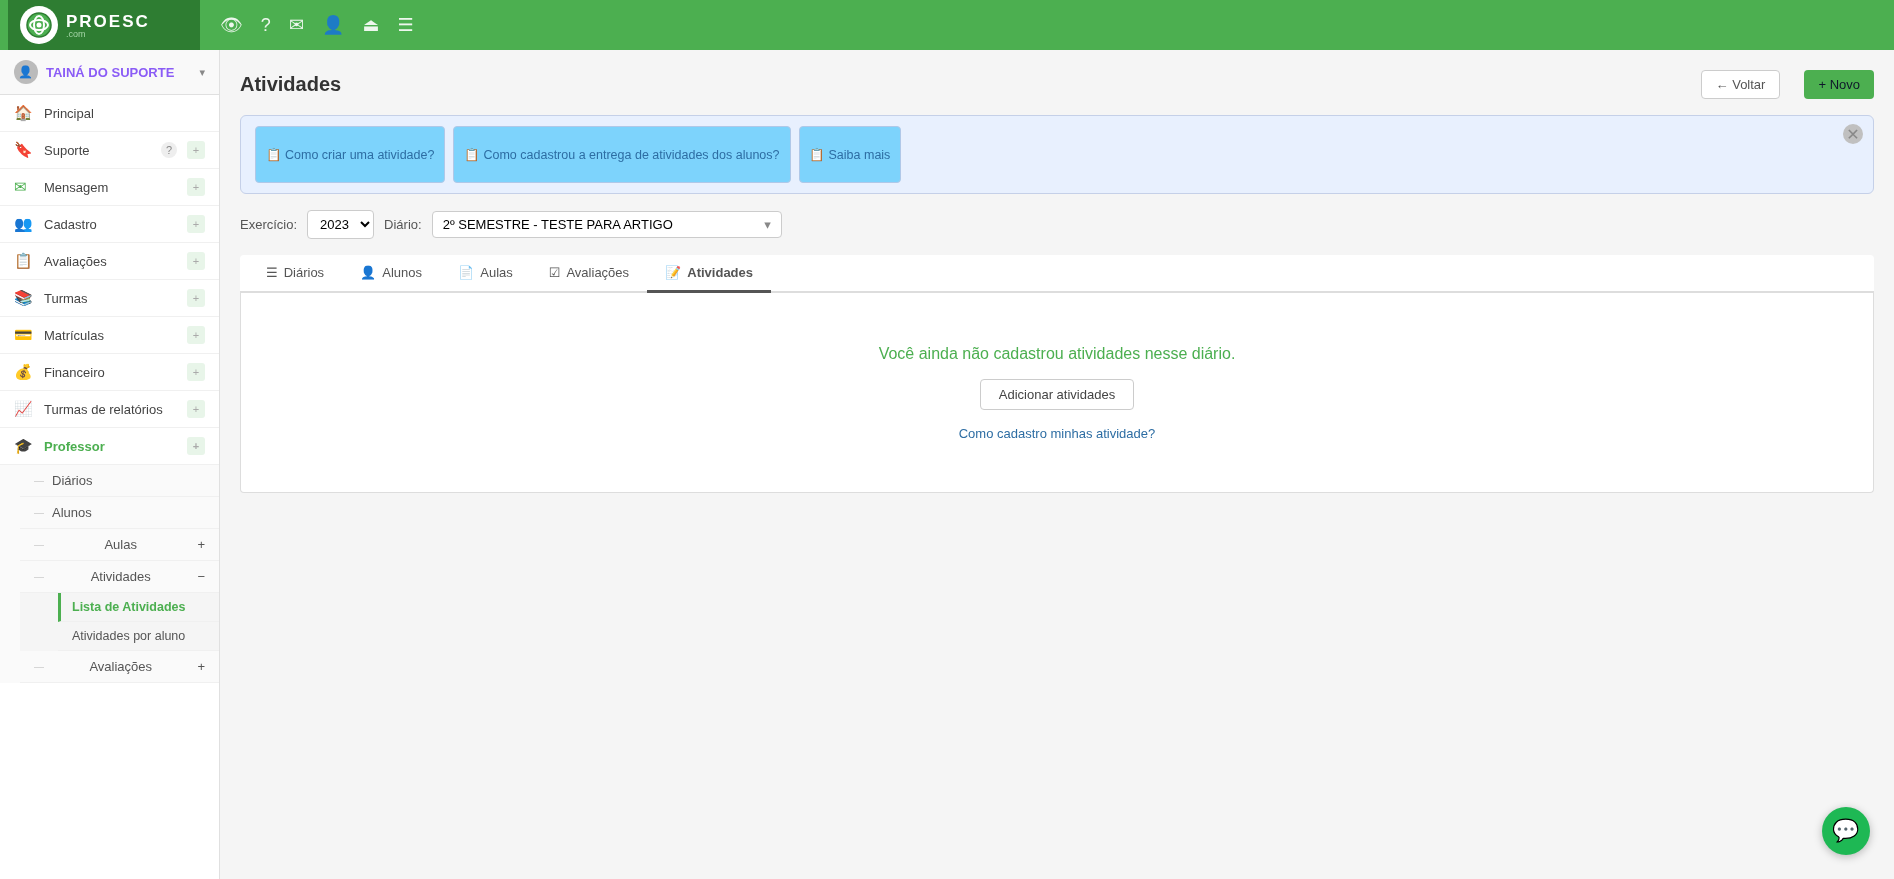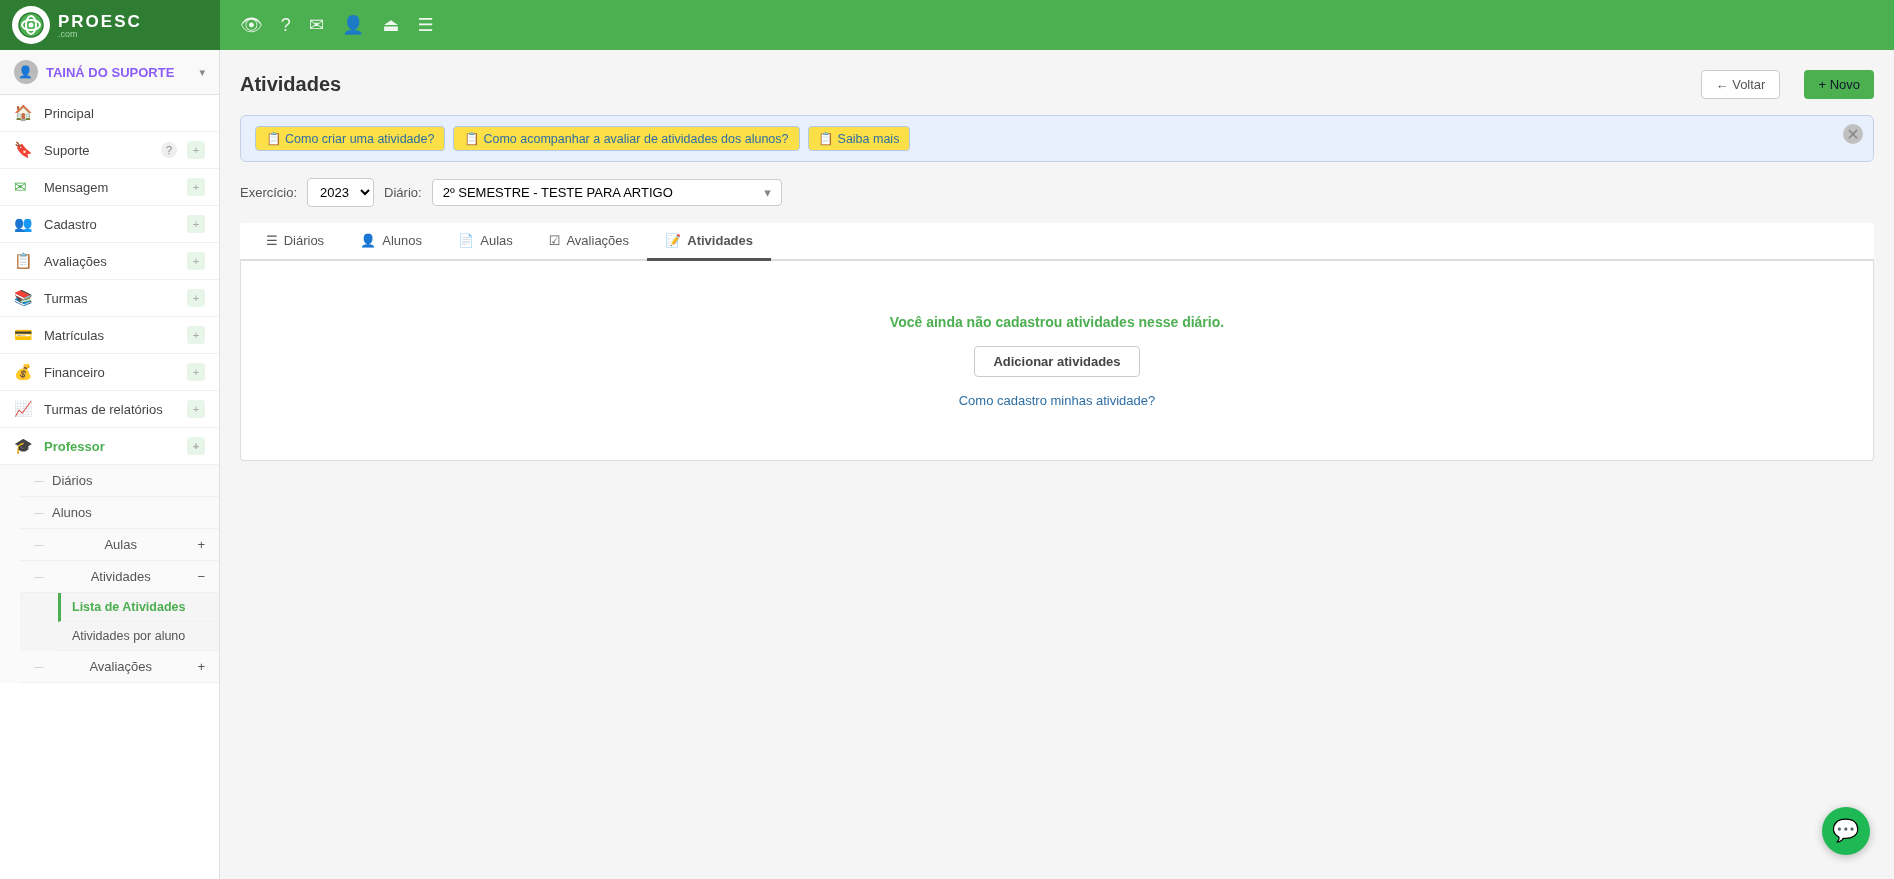--- a/index.html
+++ b/index.html
@@ -12,22 +12,23 @@
       display: flex;
       align-items: stretch;
       height: 50px;
       flex-shrink: 0;
     }
     .logo-area {
       background: #2e7d32;
       display: flex;
       align-items: center;
       padding: 0 12px;
-      width: 220px;
+      width: 192px;
       flex-shrink: 0;
+      margin-left: 8px;
     }
     .logo-icon {
       width: 38px;
       height: 38px;
       background: #fff;
       border-radius: 50%;
       display: flex;
       align-items: center;
       justify-content: center;
       margin-right: 8px;
@@ -235,24 +236,24 @@
       width: 20px;
       height: 20px;
       display: flex;
       align-items: center;
       justify-content: center;
     }
     .help-link {
       color: #2d6da3;
       text-decoration: none;
       font-size: 12.5px;
-      background: #fde047;
+      background: #7dd3fc;
       border: 1px solid #b0c8e8;
       border-radius: 4px;
-      padding: 4px 10px;
+      padding: 20px 10px;
       cursor: pointer;
       display: flex;
       align-items: center;
       gap: 5px;
     }
 
     
     .filter-row {
       display: flex;
       align-items: center;
@@ -321,32 +322,31 @@
       padding: 40px 20px;
       min-height: 200px;
       display: flex;
       flex-direction: column;
       align-items: center;
       justify-content: center;
       gap: 16px;
     }
     .empty-msg {
       color: #4caf50;
-      font-weight: bold;
-      font-size: 14px;
+      font-weight: normal;
+      font-size: 16px;
     }
     .btn-add-activity {
       background: white;
       border: 1px solid #ccc;
       border-radius: 4px;
       padding: 7px 18px;
       cursor: pointer;
       font-size: 13px;
       color: #444;
-      font-weight: bold;
     }
     .help-link-inline {
       color: #2d6da3;
       text-decoration: none;
       cursor: pointer;
       font-size: 13px;
     }
 
     
     .chat-btn {
@@ -498,21 +498,21 @@
     <div class="content-header">
       <div class="page-title">Atividades</div>
       <div class="header-buttons">
         <button class="btn-back">← Voltar</button>
         <button class="btn-new">+ Novo</button>
       </div>
     </div>
 
     <div class="help-banner">
       <a class="help-link">📋 Como criar uma atividade?</a>
-      <a class="help-link">📋 Como acompanhar a avaliar de atividades dos alunos?</a>
+      <a class="help-link">📋 Como cadastrou a entrega de atividades dos alunos?</a>
       <a class="help-link">📋 Saiba mais</a>
       <span class="help-close">✕</span>
     </div>
 
     <div class="filter-row">
       <span class="filter-label">Exercício:</span>
       <select class="filter-select">
         <option>2023</option>
         <option>2022</option>
         <option>2021</option>

